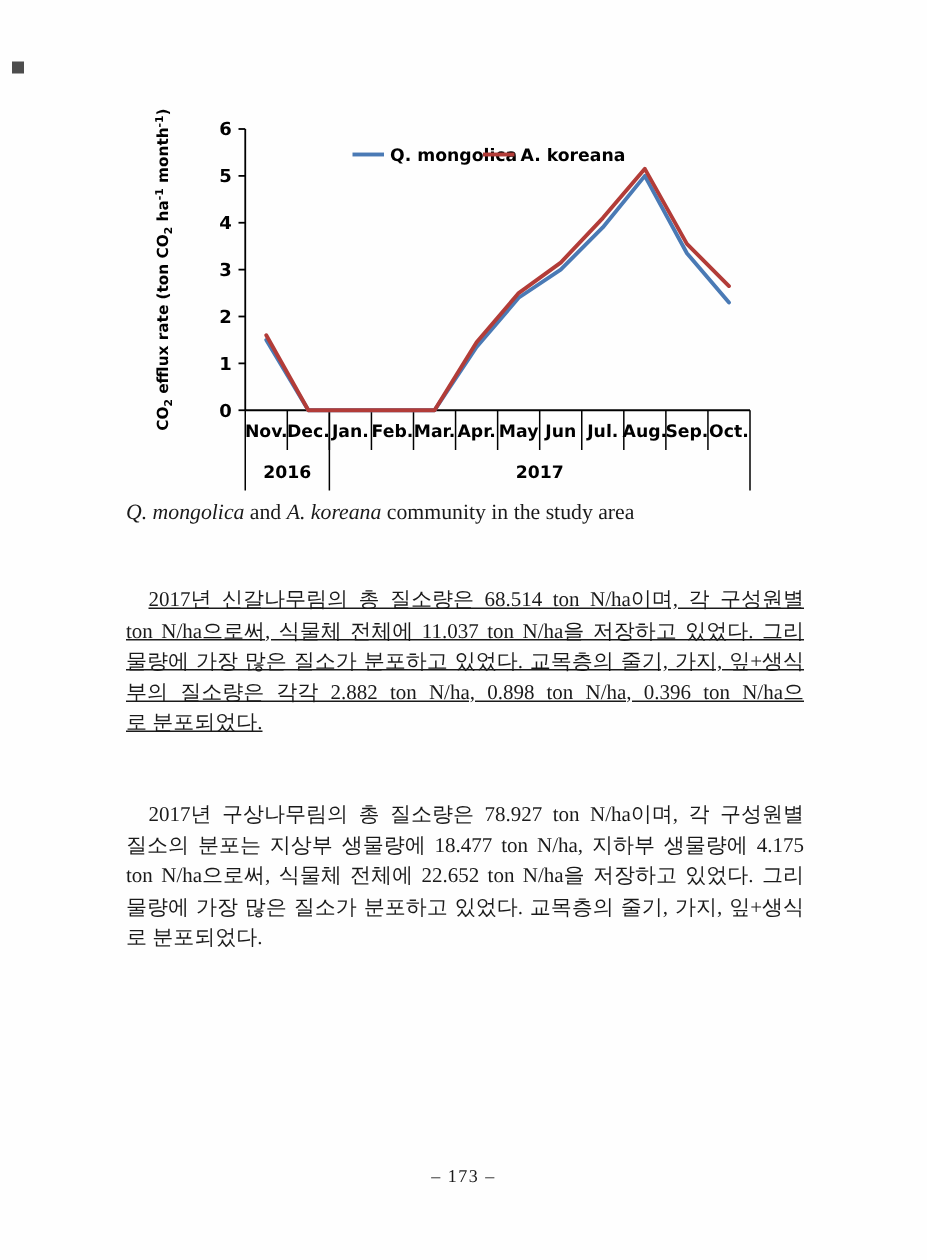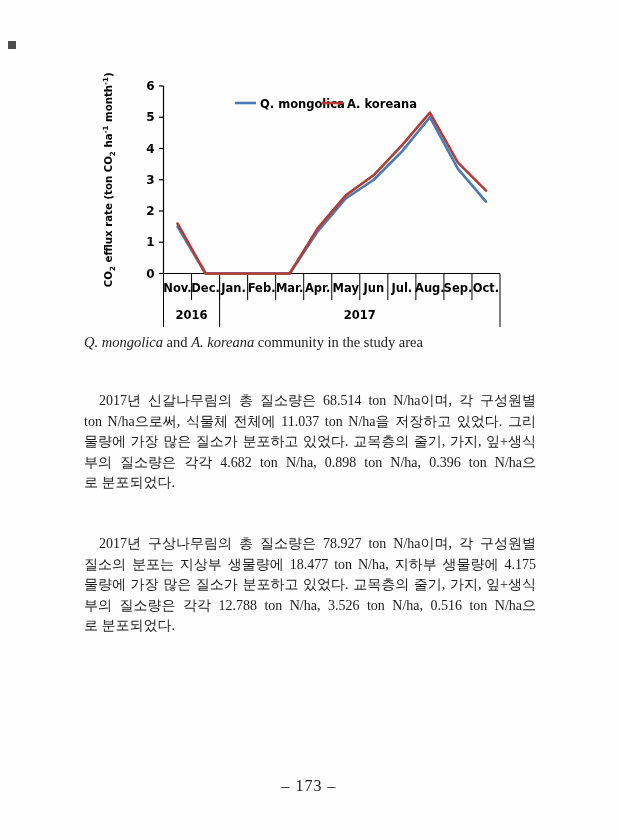--- a/index.html
+++ b/index.html
@@ -15,26 +15,26 @@
   .mlab{font-size:11.5px;}
   .yrlab{font-size:11.5px;}
   .leglab{font-size:11.5px;}
   .ytitle{font-size:10.2px;}
   .caption{position:absolute;left:84px;top:331px;width:452px;font-size:14.5px;line-height:23px;}
   .cap-line.j{text-align:justify;text-align-last:justify;}
   .cap-line .i{font-style:italic;}
   .sub{font-size:0.62em;vertical-align:-0.28em;}
   .sup{font-size:0.62em;vertical-align:0.5em;}
   .para{position:absolute;left:84px;width:452px;font-size:14px;line-height:20.5px;}
-  #para1{top:391px;}
+  #para1{top:391px;text-decoration:underline;}
   #para2{top:534px;}
   .tline{text-align:justify;text-align-last:justify;}
   .tline.first{text-indent:15px;}
   .tline.last{text-align-last:left;}
-  .pagenum{position:absolute;left:0;top:777px;width:618px;text-align:center;font-size:16px;letter-spacing:1px;}
+  .pagenum{position:absolute;left:0;top:777px;width:618px;text-align:center;font-size:12px;letter-spacing:1px;}
 </style>
 </head>
 <body>
 
 <div class="artifact"></div>
 
 <div id="chart"><svg width="430" height="256" viewBox="0 0 430 256">
       <line x1="68.5" y1="10" x2="68.5" y2="197.5" stroke="#000000" stroke-width="1.2"></line>
       <line x1="68.5" y1="197.5" x2="405" y2="197.5" stroke="#000000" stroke-width="1.2"></line>
       <line x1="96.54166666666667" y1="197.5" x2="96.54166666666667" y2="224" stroke="#000000" stroke-width="1"></line>
@@ -89,25 +89,25 @@
     </svg></div>
 
 <div class="caption">
     <div class="cap-line"><span class="i">Q. mongolica</span><span> and </span><span class="i">A. koreana</span><span> community in the study area</span></div>
   </div>
 
 <div id="para1" class="para">
     <div class="tline first">2017년 신갈나무림의 총 질소량은 68.514 ton N/ha이며, 각 구성원별</div>
     <div class="tline">ton N/ha으로써, 식물체 전체에 11.037 ton N/ha을 저장하고 있었다. 그리</div>
     <div class="tline">물량에 가장 많은 질소가 분포하고 있었다. 교목층의 줄기, 가지, 잎+생식</div>
-    <div class="tline">부의 질소량은 각각 4.682 ton N/ha, 0.898 ton N/ha, 0.396 ton N/ha으</div>
+    <div class="tline">부의 질소량은 각각 2.882 ton N/ha, 0.898 ton N/ha, 0.396 ton N/ha으</div>
     <div class="tline last">로 분포되었다.</div>
   </div>
 
 <div id="para2" class="para">
     <div class="tline first">2017년 구상나무림의 총 질소량은 78.927 ton N/ha이며, 각 구성원별</div>
     <div class="tline">질소의 분포는 지상부 생물량에 18.477 ton N/ha, 지하부 생물량에 4.175</div>
+    <div class="tline">ton N/ha으로써, 식물체 전체에 22.652 ton N/ha을 저장하고 있었다. 그리</div>
     <div class="tline">물량에 가장 많은 질소가 분포하고 있었다. 교목층의 줄기, 가지, 잎+생식</div>
-    <div class="tline">부의 질소량은 각각 12.788 ton N/ha, 3.526 ton N/ha, 0.516 ton N/ha으</div>
     <div class="tline last">로 분포되었다.</div>
   </div>
 
 <div class="pagenum">– 173 –</div>
 
 </body></html>

